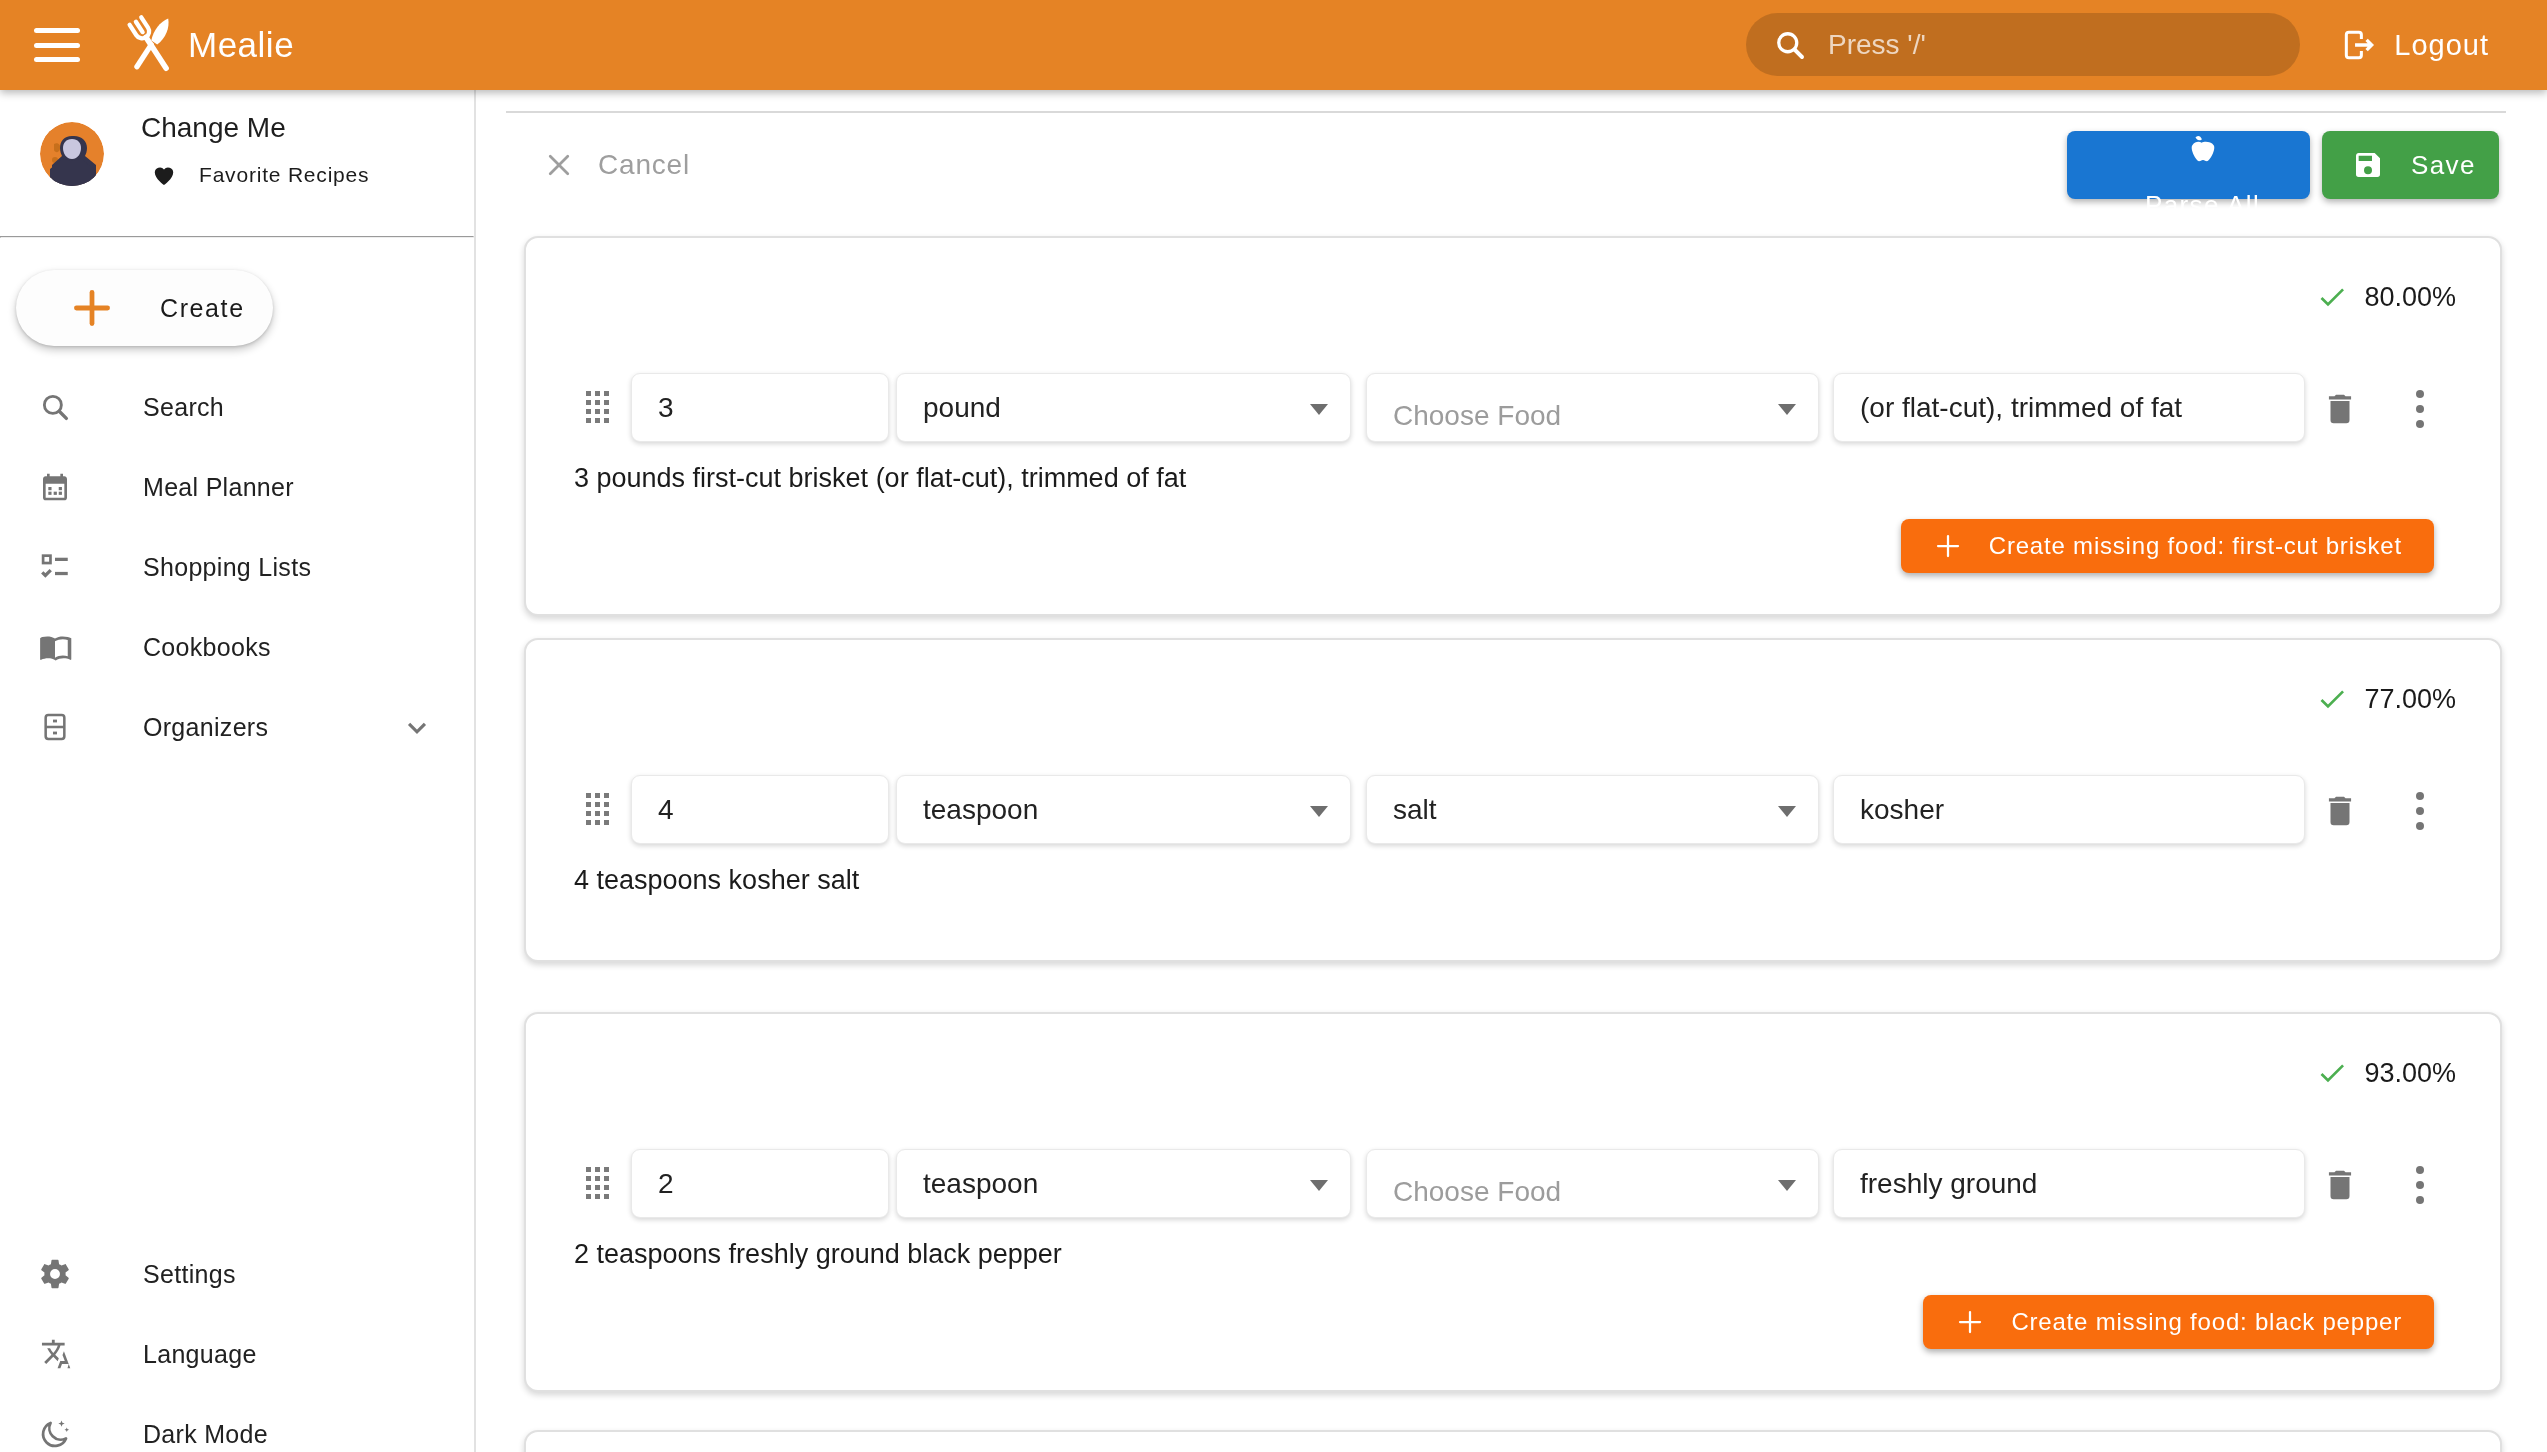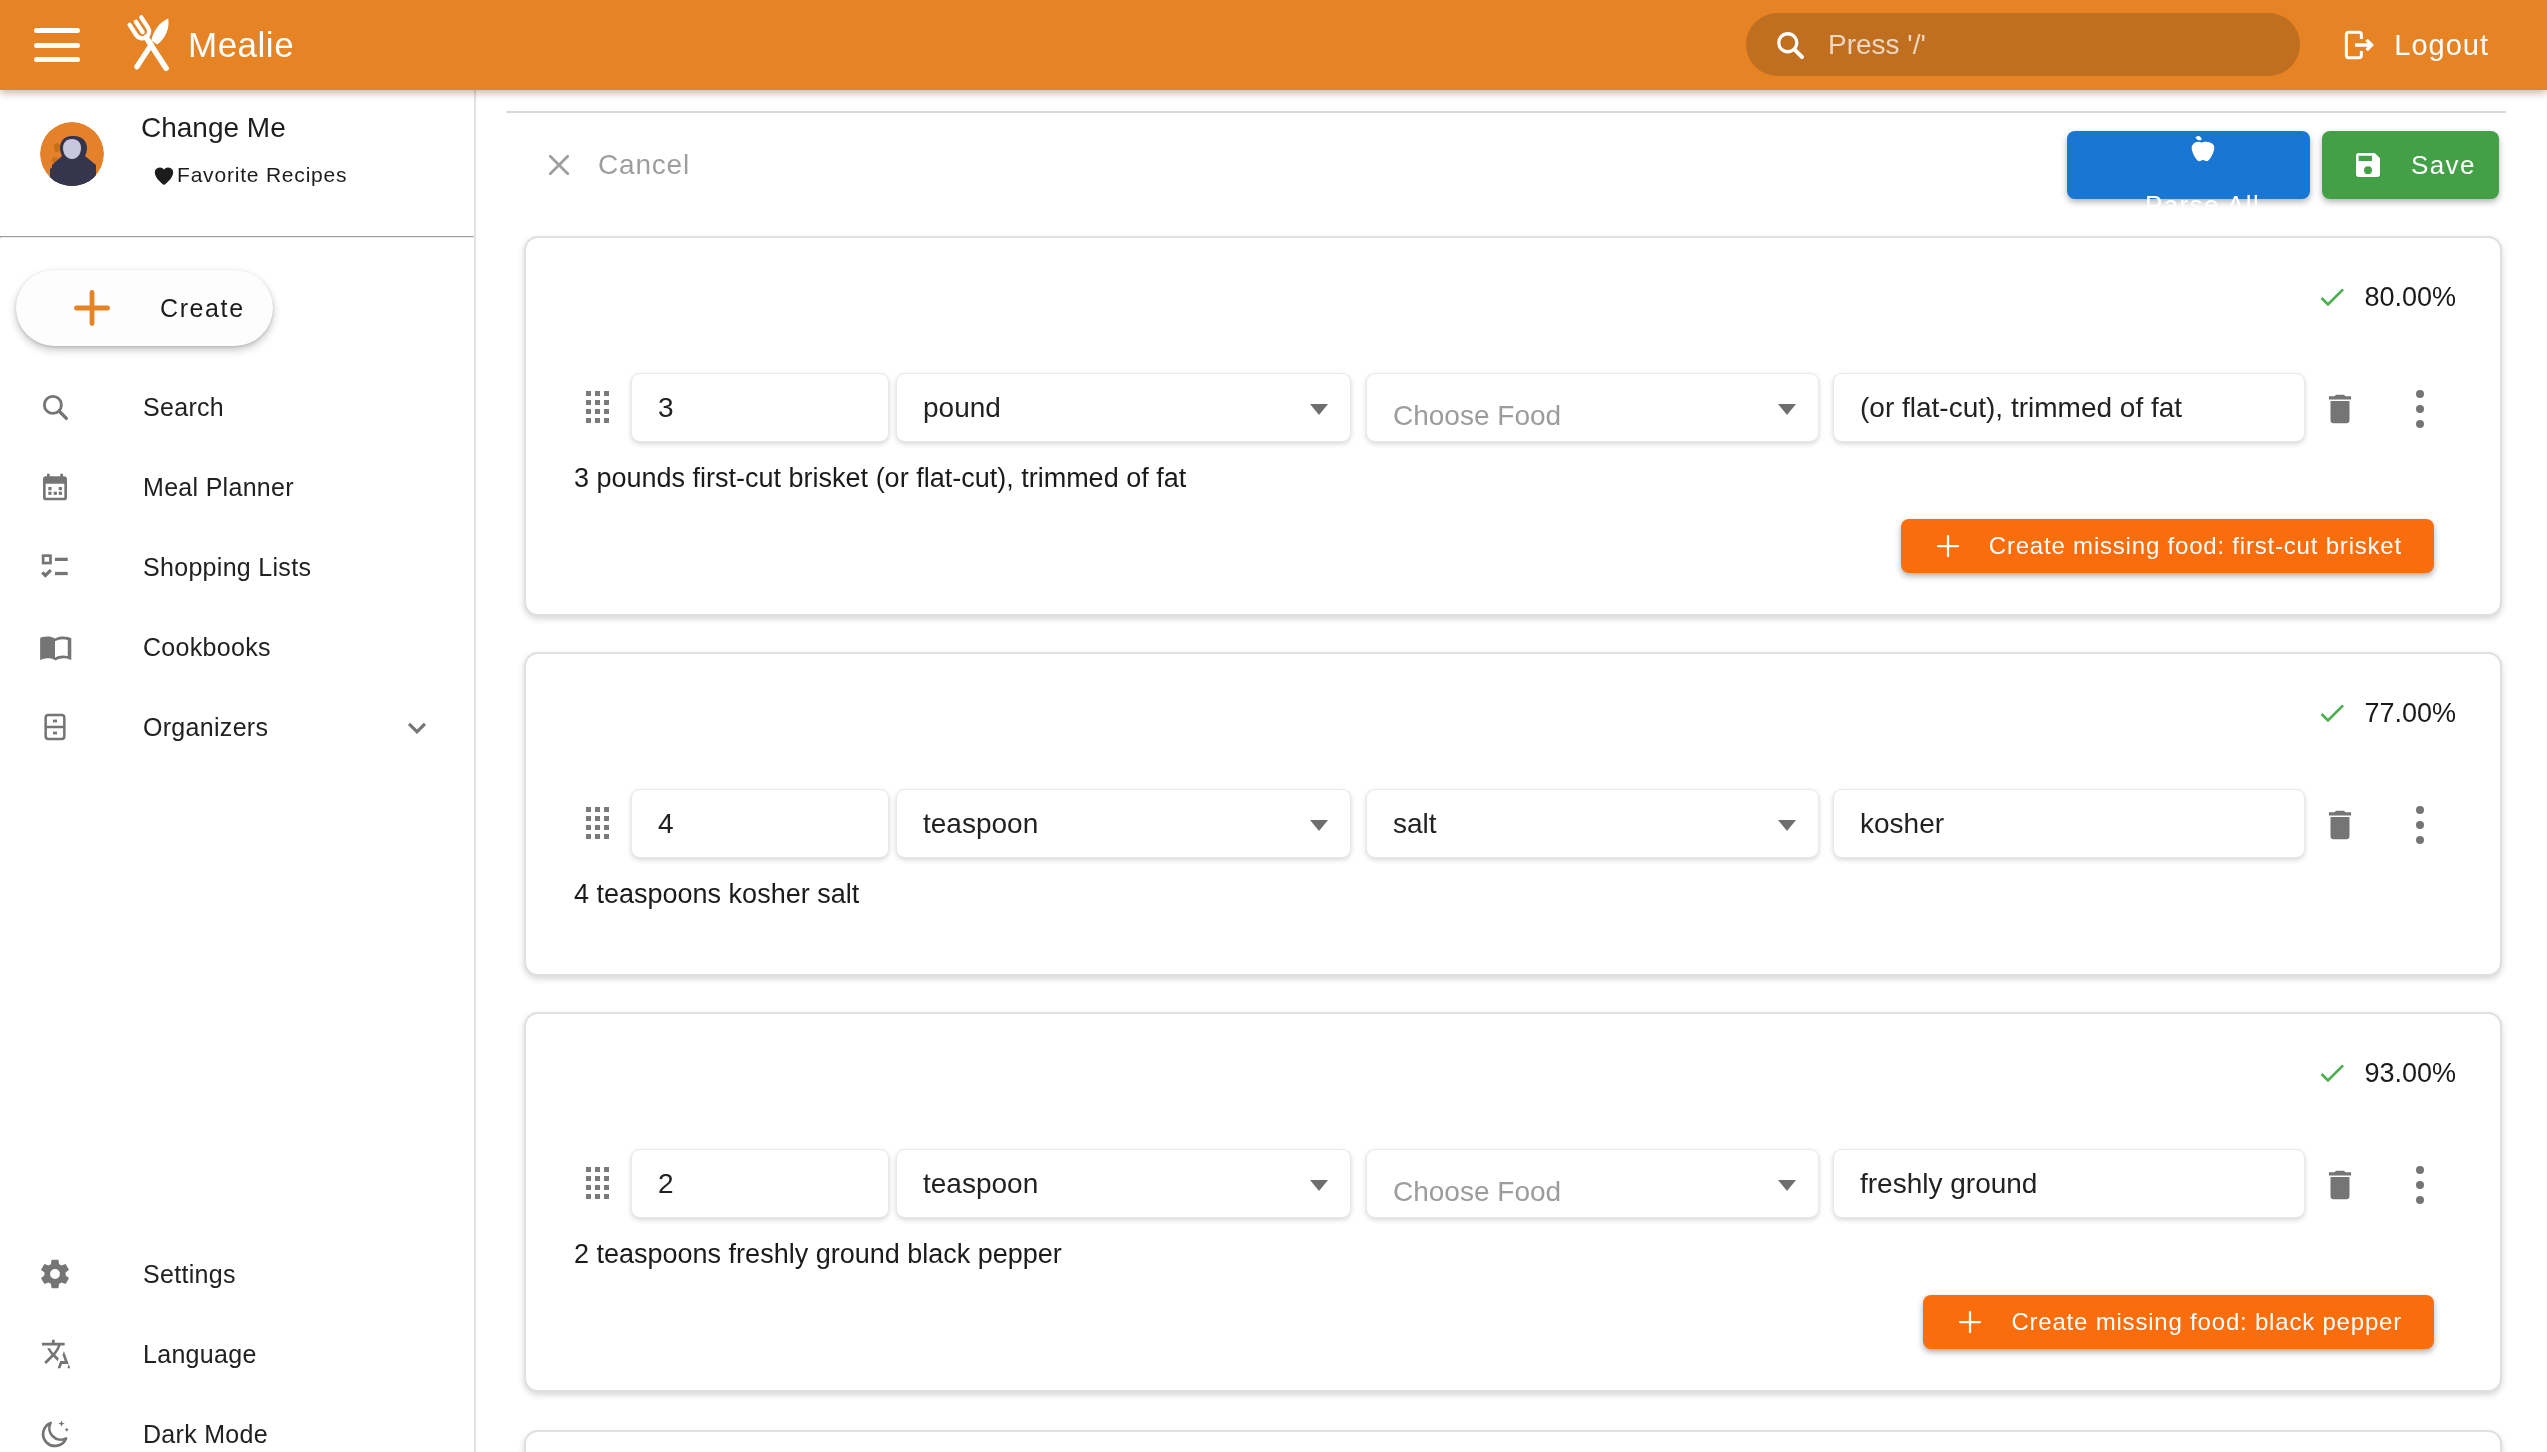--- a/index.html
+++ b/index.html
@@ -27,21 +27,21 @@
   .logout{position:absolute;right:52px;top:0;height:90px;display:flex;align-items:center;gap:16px;background:none;border:none;cursor:pointer;}
   .logout .lbl{color:#fff;font-size:29px;font-weight:500;letter-spacing:1px;}
   
   .sidebar{
     position:absolute;top:90px;left:0;width:476px;height:1363px;background:#fff;
     border-right:2px solid #E2E2E2;z-index:10;
   }
   .userblock{position:relative;height:146px;}
   .avatar{position:absolute;left:40px;top:32px;width:64px;height:64px;border-radius:50%;overflow:hidden;}
   .user-name{position:absolute;left:141px;top:22px;font-size:28px;color:#1E1E1E;}
-  .fav-row{position:absolute;left:151px;top:72px;display:flex;align-items:center;cursor:pointer;text-align:right;}
+  .fav-row{position:absolute;left:151px;top:72px;display:flex;align-items:center;gap:22px;cursor:pointer;text-align:right;}
   .fav-row .lbl{font-size:21px;font-weight:500;letter-spacing:0.8px;color:#1C1C1C;}
   .sb-divider{height:2px;background:#E4E4E4;margin:0;}
   .create-btn{
     position:absolute;left:16px;top:180px;width:257px;height:76px;border-radius:38px;border:none;
     background:#FDFDFD;box-shadow:0 4px 9px rgba(0,0,0,.22),0 1px 3px rgba(0,0,0,.14);
     display:flex;align-items:center;padding-left:54px;gap:46px;cursor:pointer;
   }
   .create-btn .lbl{font-size:25px;font-weight:500;letter-spacing:1.6px;color:#1B1B1B;}
   .nav{position:absolute;left:0;top:277px;width:100%;}
   .nav-item{position:relative;height:80px;display:flex;align-items:center;cursor:pointer;width:100%;background:none;border:none;padding:0;text-align:left;}
@@ -356,21 +356,21 @@
       <span>
         <svg viewBox="0 0 24 24" width="30" height="30" stroke="#fff" stroke-width="1.8" stroke-linecap="round">
           <line x1="12" y1="4" x2="12" y2="20"></line>
                 <line x1="4" y1="12" x2="20" y2="12"></line>
         </svg>
       </span>
       <span class="lbl">Create missing food: first-cut brisket</span>
     </button>
   </section>
 
-  <section class="card" style="top: 562px; height: 324px; text-align: right;">
+  <section class="card" style="top: 548px; height: 324px; text-align: right;">
     <div class="confidence">
       <span>
         <svg viewBox="0 0 24 24" width="32" height="32" fill="#4CAF50">
           <path d="M9 16.17 4.83 12l-1.42 1.41L9 19 21 7l-1.41-1.41z"></path>
         </svg>
       </span>
       <span class="lbl">77.00%</span>
     </div>
     <div class="fields-row">
       <div class="drag-handle">

